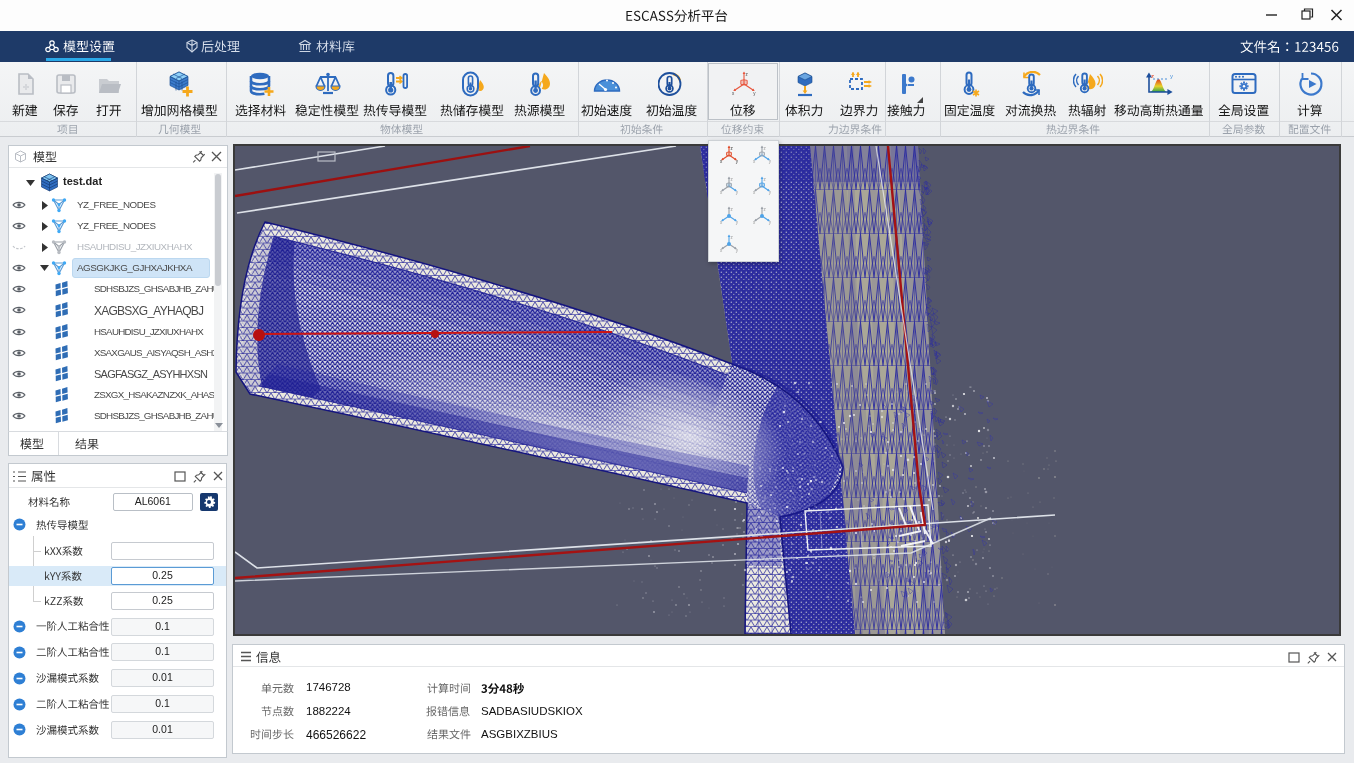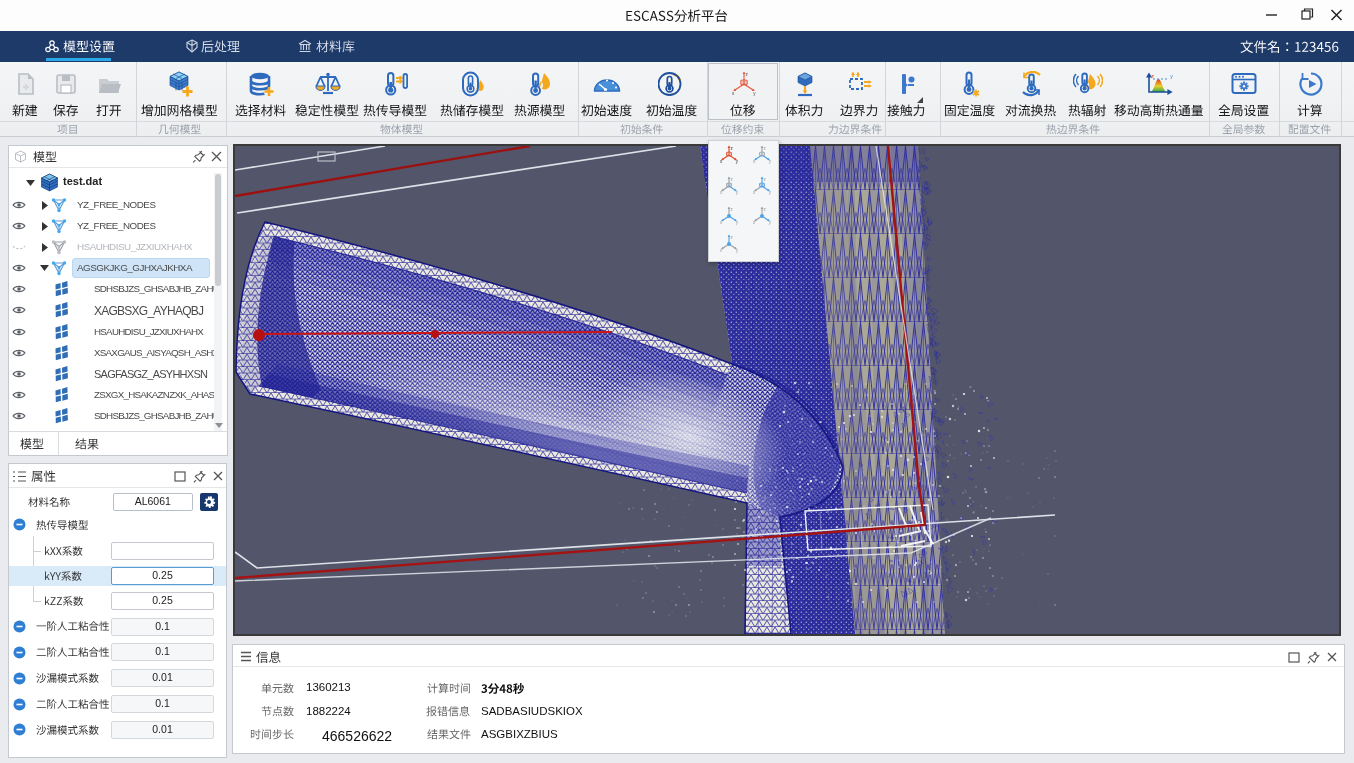--- a/index.html
+++ b/index.html
@@ -1585,33 +1585,33 @@
 <g fill="none" stroke="#555" stroke-width="1.1">
         <path d="M26 1.5l4 4M28.3 1.2L24.7 4.8l-2.2.4-1.2 1.2 4.8 4.8 1.2-1.2.4-2.2 3.6-3.6M22 10.2L19.8 12.4"></path>
         <path d="M40 2l8 8M48 2l-8 8" stroke-width="1.3"></path>
       </g>
     </svg>
     <div style="position:absolute;left:261.3px;top:682.0px">
       <svg width="34.7" height="13.2" viewBox="0 -10.4 34.7 13.2" style="display:block">
         <path fill="#666" d="M2.4 -4.8L5 -4.8L5 -3.6L2.4 -3.6L2.4 -4.8ZM5.9 -4.8L8.6 -4.8L8.6 -3.6L5.9 -3.6L5.9 -4.8ZM2.4 -6.6L5 -6.6L5 -5.5L2.4 -5.5L2.4 -6.6ZM5.9 -6.6L8.6 -6.6L8.6 -5.5L5.9 -5.5L5.9 -6.6ZM7.8 -9.2C7.5 -8.6 7.1 -7.9 6.7 -7.3L4 -7.3L4.5 -7.6C4.3 -8 3.7 -8.7 3.3 -9.2L2.6 -8.9C3 -8.4 3.4 -7.8 3.7 -7.3L1.6 -7.3L1.6 -2.9L5 -2.9L5 -1.9L0.6 -1.9L0.6 -1.1L5 -1.1L5 0.9L5.9 0.9L5.9 -1.1L10.4 -1.1L10.4 -1.9L5.9 -1.9L5.9 -2.9L9.5 -2.9L9.5 -7.3L7.6 -7.3C8 -7.8 8.4 -8.4 8.7 -8.9L7.8 -9.2ZM12.6 -8.4L12.6 -7.6L20.4 -7.6L20.4 -8.4L12.6 -8.4ZM11.6 -5.3L11.6 -4.5L14.5 -4.5C14.3 -2.4 13.9 -0.7 11.5 0.2C11.7 0.4 12 0.7 12 0.8C14.6 -0.2 15.1 -2.1 15.3 -4.5L17.4 -4.5L17.4 -0.6C17.4 0.4 17.7 0.7 18.7 0.7C18.9 0.7 20 0.7 20.3 0.7C21.2 0.7 21.4 0.2 21.5 -1.7C21.3 -1.8 21 -1.9 20.8 -2.1C20.7 -0.4 20.6 -0.1 20.2 -0.1C19.9 -0.1 19 -0.1 18.8 -0.1C18.3 -0.1 18.2 -0.2 18.2 -0.6L18.2 -4.5L21.4 -4.5L21.4 -5.3L11.6 -5.3ZM26.8 -9C26.6 -8.6 26.3 -8 26 -7.6L26.5 -7.3C26.8 -7.7 27.2 -8.2 27.5 -8.7L26.8 -9ZM22.9 -8.7C23.2 -8.3 23.5 -7.7 23.6 -7.3L24.3 -7.6C24.1 -8 23.8 -8.5 23.5 -9L22.9 -8.7ZM28.9 -9.3C28.6 -7.3 28 -5.4 27.1 -4.3C27.3 -4.1 27.6 -3.9 27.8 -3.7C28.1 -4.1 28.3 -4.6 28.6 -5.1C28.8 -4 29.1 -2.9 29.6 -2C29 -1.2 28.3 -0.5 27.3 -0C27 -0.3 26.6 -0.6 26.1 -0.8C26.5 -1.3 26.7 -1.9 26.9 -2.7L27.8 -2.7L27.8 -3.4L24.9 -3.4L25.3 -4.1L25.1 -4.2L25.5 -4.2L25.5 -5.8C26.1 -5.4 26.8 -4.9 27 -4.6L27.5 -5.2C27.2 -5.5 26 -6.2 25.5 -6.5L25.5 -6.5L27.8 -6.5L27.8 -7.2L25.5 -7.2L25.5 -9.3L24.8 -9.3L24.8 -7.2L22.5 -7.2L22.5 -6.5L24.6 -6.5C24 -5.8 23.2 -5.1 22.4 -4.8C22.5 -4.6 22.7 -4.3 22.8 -4.2C23.5 -4.5 24.2 -5.1 24.8 -5.8L24.8 -4.3L24.5 -4.3L24 -3.4L22.4 -3.4L22.4 -2.7L23.7 -2.7C23.4 -2.1 23.1 -1.5 22.8 -1.1L23.6 -0.9L23.7 -1.2C24.1 -1 24.5 -0.8 24.8 -0.7C24.2 -0.3 23.5 0 22.5 0.2C22.6 0.4 22.8 0.7 22.8 0.9C24 0.6 24.9 0.3 25.5 -0.3C26 0 26.5 0.3 26.8 0.6L27.1 0.3C27.2 0.5 27.4 0.8 27.5 0.9C28.5 0.4 29.4 -0.4 30 -1.2C30.6 -0.3 31.2 0.4 32.1 0.9C32.2 0.6 32.5 0.3 32.7 0.2C31.8 -0.3 31.1 -1.1 30.5 -2C31.2 -3.2 31.6 -4.7 31.9 -6.4L32.6 -6.4L32.6 -7.2L29.3 -7.2C29.5 -7.8 29.6 -8.5 29.7 -9.1L28.9 -9.3ZM24.5 -2.7L26.1 -2.7C25.9 -2.1 25.7 -1.6 25.4 -1.2C24.9 -1.4 24.5 -1.6 24.1 -1.8L24.5 -2.7ZM29.1 -6.4L31 -6.4C30.8 -5.1 30.5 -3.9 30.1 -2.9C29.6 -3.9 29.3 -5.2 29.1 -6.4Z"></path>
       </svg>
     </div>
-    <div class="abs" style="left:306px;top:681.4px;font-size:11.5px;color:#111">1360213</div>
+    <div class="abs" style="left:306px;top:681.4px;font-size:11.5px;color:#111">1746728</div>
     <div style="position:absolute;left:261.3px;top:705.2px">
       <svg width="34.7" height="13.2" viewBox="0 -10.4 34.7 13.2" style="display:block">
         <path fill="#666" d="M1.1 -5.3L1.1 -4.6L4 -4.6L4 0.9L4.8 0.9L4.8 -4.6L8.5 -4.6L8.5 -1.7C8.5 -1.5 8.4 -1.5 8.2 -1.5C8 -1.5 7.2 -1.5 6.4 -1.5C6.6 -1.2 6.7 -0.9 6.7 -0.6C7.7 -0.6 8.4 -0.6 8.8 -0.8C9.2 -0.9 9.3 -1.2 9.3 -1.7L9.3 -5.3L1.1 -5.3ZM7 -9.2L7 -8L4 -8L4 -9.2L3.2 -9.2L3.2 -8L0.6 -8L0.6 -7.2L3.2 -7.2L3.2 -5.9L4 -5.9L4 -7.2L7 -7.2L7 -5.9L7.8 -5.9L7.8 -7.2L10.4 -7.2L10.4 -8L7.8 -8L7.8 -9.2L7 -9.2ZM13.6 -5.1L19.4 -5.1L19.4 -3.1L13.6 -3.1L13.6 -5.1ZM14.7 -1.4C14.9 -0.7 15 0.2 15 0.8L15.8 0.7C15.8 0.1 15.7 -0.8 15.5 -1.5L14.7 -1.4ZM17 -1.4C17.3 -0.7 17.7 0.2 17.8 0.8L18.6 0.6C18.5 -0 18.1 -0.9 17.8 -1.6L17 -1.4ZM19.3 -1.5C19.8 -0.8 20.4 0.2 20.7 0.8L21.5 0.5C21.2 -0.1 20.5 -1.1 20 -1.8L19.3 -1.5ZM12.9 -1.7C12.6 -0.9 12 -0 11.5 0.5L12.2 0.9C12.8 0.3 13.4 -0.6 13.7 -1.5L12.9 -1.7ZM12.8 -5.9L12.8 -2.4L20.2 -2.4L20.2 -5.9L16.8 -5.9L16.8 -7.3L21 -7.3L21 -8.1L16.8 -8.1L16.8 -9.2L16 -9.2L16 -5.9L12.8 -5.9ZM26.8 -9C26.6 -8.6 26.3 -8 26 -7.6L26.5 -7.3C26.8 -7.7 27.2 -8.2 27.5 -8.7L26.8 -9ZM22.9 -8.7C23.2 -8.3 23.5 -7.7 23.6 -7.3L24.3 -7.6C24.1 -8 23.8 -8.5 23.5 -9L22.9 -8.7ZM28.9 -9.3C28.6 -7.3 28 -5.4 27.1 -4.3C27.3 -4.1 27.6 -3.9 27.8 -3.7C28.1 -4.1 28.3 -4.6 28.6 -5.1C28.8 -4 29.1 -2.9 29.6 -2C29 -1.2 28.3 -0.5 27.3 -0C27 -0.3 26.6 -0.6 26.1 -0.8C26.5 -1.3 26.7 -1.9 26.9 -2.7L27.8 -2.7L27.8 -3.4L24.9 -3.4L25.3 -4.1L25.1 -4.2L25.5 -4.2L25.5 -5.8C26.1 -5.4 26.8 -4.9 27 -4.6L27.5 -5.2C27.2 -5.5 26 -6.2 25.5 -6.5L25.5 -6.5L27.8 -6.5L27.8 -7.2L25.5 -7.2L25.5 -9.3L24.8 -9.3L24.8 -7.2L22.5 -7.2L22.5 -6.5L24.6 -6.5C24 -5.8 23.2 -5.1 22.4 -4.8C22.5 -4.6 22.7 -4.3 22.8 -4.2C23.5 -4.5 24.2 -5.1 24.8 -5.8L24.8 -4.3L24.5 -4.3L24 -3.4L22.4 -3.4L22.4 -2.7L23.7 -2.7C23.4 -2.1 23.1 -1.5 22.8 -1.1L23.6 -0.9L23.7 -1.2C24.1 -1 24.5 -0.8 24.8 -0.7C24.2 -0.3 23.5 0 22.5 0.2C22.6 0.4 22.8 0.7 22.8 0.9C24 0.6 24.9 0.3 25.5 -0.3C26 0 26.5 0.3 26.8 0.6L27.1 0.3C27.2 0.5 27.4 0.8 27.5 0.9C28.5 0.4 29.4 -0.4 30 -1.2C30.6 -0.3 31.2 0.4 32.1 0.9C32.2 0.6 32.5 0.3 32.7 0.2C31.8 -0.3 31.1 -1.1 30.5 -2C31.2 -3.2 31.6 -4.7 31.9 -6.4L32.6 -6.4L32.6 -7.2L29.3 -7.2C29.5 -7.8 29.6 -8.5 29.7 -9.1L28.9 -9.3ZM24.5 -2.7L26.1 -2.7C25.9 -2.1 25.7 -1.6 25.4 -1.2C24.9 -1.4 24.5 -1.6 24.1 -1.8L24.5 -2.7ZM29.1 -6.4L31 -6.4C30.8 -5.1 30.5 -3.9 30.1 -2.9C29.6 -3.9 29.3 -5.2 29.1 -6.4Z"></path>
       </svg>
     </div>
     <div class="abs" style="left:306px;top:704.6px;font-size:11.5px;color:#111">1882224</div>
     <div style="position:absolute;left:250.4px;top:728.3px">
       <svg width="45.6" height="13.2" viewBox="0 -10.4 45.6 13.2" style="display:block">
         <path fill="#666" d="M5.2 -5C5.8 -4.1 6.5 -3 6.9 -2.3L7.6 -2.7C7.2 -3.4 6.5 -4.5 5.9 -5.3L5.2 -5ZM3.6 -4.4L3.6 -1.9L1.7 -1.9L1.7 -4.4L3.6 -4.4ZM3.6 -5.2L1.7 -5.2L1.7 -7.6L3.6 -7.6L3.6 -5.2ZM0.9 -8.3L0.9 -0.3L1.7 -0.3L1.7 -1.2L4.3 -1.2L4.3 -8.3L0.9 -8.3ZM8.4 -9.2L8.4 -7L4.8 -7L4.8 -6.2L8.4 -6.2L8.4 -0.4C8.4 -0.1 8.3 -0.1 8.1 -0.1C7.9 -0 7 -0 6.2 -0.1C6.3 0.2 6.4 0.5 6.5 0.8C7.6 0.8 8.3 0.8 8.7 0.6C9.1 0.5 9.2 0.2 9.2 -0.4L9.2 -6.2L10.6 -6.2L10.6 -7L9.2 -7L9.2 -9.2L8.4 -9.2ZM12 -6.8L12 0.9L12.8 0.9L12.8 -6.8L12 -6.8ZM12.2 -8.7C12.7 -8.2 13.2 -7.5 13.5 -7.1L14.2 -7.5C13.9 -8 13.3 -8.6 12.8 -9.1L12.2 -8.7ZM15.2 -3.2L17.8 -3.2L17.8 -1.8L15.2 -1.8L15.2 -3.2ZM15.2 -5.4L17.8 -5.4L17.8 -3.9L15.2 -3.9L15.2 -5.4ZM14.4 -6.1L14.4 -1.1L18.6 -1.1L18.6 -6.1L14.4 -6.1ZM14.9 -8.6L14.9 -7.8L20.2 -7.8L20.2 -0.1C20.2 0 20.2 0.1 20 0.1C19.9 0.1 19.4 0.1 19 0.1C19.1 0.3 19.2 0.6 19.2 0.8C19.9 0.8 20.4 0.8 20.7 0.7C20.9 0.6 21 0.3 21 -0.1L21 -8.6L14.9 -8.6ZM24.9 -4.7C24.4 -3.9 23.5 -3.1 22.6 -2.6C22.8 -2.5 23.1 -2.2 23.3 -2C24.1 -2.6 25.1 -3.5 25.7 -4.5L24.9 -4.7ZM30.4 -4.4C29.5 -1.7 27.4 -0.4 23.4 0.1C23.6 0.3 23.7 0.7 23.8 0.9C27.9 0.3 30.2 -1.1 31.3 -4.2L30.4 -4.4ZM24.2 -8.4L24.2 -5.9L22.6 -5.9L22.6 -5.1L27.1 -5.1L27.1 -2.6C27.1 -2.5 27.1 -2.4 26.9 -2.4C26.7 -2.4 26.2 -2.4 25.6 -2.4C25.7 -2.2 25.8 -1.9 25.9 -1.7C26.7 -1.7 27.2 -1.7 27.5 -1.8C27.8 -1.9 27.9 -2.1 27.9 -2.6L27.9 -5.1L32.4 -5.1L32.4 -5.9L27.9 -5.9L27.9 -7.2L31.3 -7.2L31.3 -7.9L27.9 -7.9L27.9 -9.2L27.1 -9.2L27.1 -5.9L25.1 -5.9L25.1 -8.4L24.2 -8.4ZM41.5 -9C40.5 -7.9 38.9 -6.8 37.3 -6.2C37.6 -6 37.9 -5.7 38 -5.5C39.5 -6.2 41.2 -7.4 42.3 -8.6L41.5 -9ZM33.6 -4.9L33.6 -4.1L35.7 -4.1L35.7 -0.6C35.7 -0.2 35.5 -0 35.3 0.1C35.4 0.3 35.6 0.6 35.6 0.8C35.9 0.6 36.3 0.5 39.3 -0.3C39.3 -0.5 39.2 -0.8 39.2 -1.1L36.6 -0.4L36.6 -4.1L38.3 -4.1C39.2 -1.8 40.8 -0.2 43.1 0.6C43.2 0.3 43.4 -0 43.6 -0.2C41.5 -0.8 40 -2.2 39.2 -4.1L43.4 -4.1L43.4 -4.9L36.6 -4.9L36.6 -9.2L35.7 -9.2L35.7 -4.9L33.6 -4.9Z"></path>
       </svg>
     </div>
-    <div class="abs" style="left:322px;top:727.7px;font-size:14px;color:#111">466526622</div>
+    <div class="abs" style="left:306px;top:727.7px;font-size:12px;color:#111">466526622</div>
     <div style="position:absolute;left:427.0px;top:682.0px">
       <svg width="45.0" height="13.2" viewBox="0 -10.4 45.0 13.2" style="display:block">
         <path fill="#666" d="M1.5 -8.5C2.1 -8 2.9 -7.3 3.2 -6.8L3.8 -7.4C3.4 -7.9 2.7 -8.6 2 -9.1L1.5 -8.5ZM0.5 -5.8L0.5 -5L2.3 -5L2.3 -1C2.3 -0.6 1.9 -0.2 1.7 -0.1C1.9 0.1 2.1 0.5 2.2 0.7C2.3 0.4 2.6 0.2 4.7 -1.3C4.6 -1.4 4.5 -1.8 4.4 -2L3.1 -1.1L3.1 -5.8L0.5 -5.8ZM6.9 -9.2L6.9 -5.6L4.1 -5.6L4.1 -4.7L6.9 -4.7L6.9 0.9L7.8 0.9L7.8 -4.7L10.5 -4.7L10.5 -5.6L7.8 -5.6L7.8 -9.2L6.9 -9.2ZM13.8 -5L19.4 -5L19.4 -4.4L13.8 -4.4L13.8 -5ZM13.8 -3.9L19.4 -3.9L19.4 -3.2L13.8 -3.2L13.8 -3.9ZM13.8 -6.2L19.4 -6.2L19.4 -5.6L13.8 -5.6L13.8 -6.2ZM17.3 -9.3C17 -8.4 16.5 -7.6 15.8 -7.1C16 -7 16.3 -6.9 16.5 -6.7L14.3 -6.7L14.9 -7C14.8 -7.2 14.6 -7.5 14.5 -7.7L16.4 -7.7L16.4 -8.4L13.5 -8.4C13.6 -8.6 13.7 -8.9 13.8 -9.1L13 -9.3C12.7 -8.4 12.1 -7.6 11.4 -7C11.6 -6.9 11.9 -6.7 12.1 -6.6C12.4 -6.9 12.7 -7.3 13 -7.7L13.6 -7.7C13.8 -7.4 14 -7 14.2 -6.7L12.9 -6.7L12.9 -2.6L14.4 -2.6L14.4 -1.9L14.4 -1.7L11.6 -1.7L11.6 -1L14.1 -1C13.8 -0.5 13.2 -0.1 11.8 0.3C12 0.4 12.2 0.7 12.3 0.9C14.1 0.4 14.8 -0.3 15.1 -1L18.1 -1L18.1 0.9L18.9 0.9L18.9 -1L21.4 -1L21.4 -1.7L18.9 -1.7L18.9 -2.6L20.3 -2.6L20.3 -6.7L19.2 -6.7L19.8 -7C19.6 -7.2 19.4 -7.5 19.2 -7.7L21.3 -7.7L21.3 -8.4L17.8 -8.4C17.9 -8.6 18 -8.9 18.1 -9.1L17.3 -9.3ZM18.1 -1.7L15.2 -1.7L15.3 -1.9L15.3 -2.6L18.1 -2.6L18.1 -1.7ZM16.6 -6.7C16.9 -7 17.1 -7.4 17.4 -7.7L18.3 -7.7C18.6 -7.4 18.9 -7 19 -6.7L16.6 -6.7ZM27.2 -5C27.8 -4.1 28.5 -3 28.9 -2.3L29.6 -2.7C29.2 -3.4 28.5 -4.5 27.9 -5.3L27.2 -5ZM25.6 -4.4L25.6 -1.9L23.7 -1.9L23.7 -4.4L25.6 -4.4ZM25.6 -5.2L23.7 -5.2L23.7 -7.6L25.6 -7.6L25.6 -5.2ZM22.9 -8.3L22.9 -0.3L23.7 -0.3L23.7 -1.2L26.3 -1.2L26.3 -8.3L22.9 -8.3ZM30.4 -9.2L30.4 -7L26.8 -7L26.8 -6.2L30.4 -6.2L30.4 -0.4C30.4 -0.1 30.3 -0.1 30.1 -0.1C29.9 -0 29 -0 28.2 -0.1C28.3 0.2 28.4 0.5 28.5 0.8C29.6 0.8 30.3 0.8 30.7 0.6C31.1 0.5 31.2 0.2 31.2 -0.4L31.2 -6.2L32.6 -6.2L32.6 -7L31.2 -7L31.2 -9.2L30.4 -9.2ZM34 -6.8L34 0.9L34.8 0.9L34.8 -6.8L34 -6.8ZM34.2 -8.7C34.7 -8.2 35.2 -7.5 35.5 -7.1L36.2 -7.5C35.9 -8 35.3 -8.6 34.8 -9.1L34.2 -8.7ZM37.2 -3.2L39.8 -3.2L39.8 -1.8L37.2 -1.8L37.2 -3.2ZM37.2 -5.4L39.8 -5.4L39.8 -3.9L37.2 -3.9L37.2 -5.4ZM36.4 -6.1L36.4 -1.1L40.6 -1.1L40.6 -6.1L36.4 -6.1ZM36.9 -8.6L36.9 -7.8L42.2 -7.8L42.2 -0.1C42.2 0 42.2 0.1 42 0.1C41.9 0.1 41.4 0.1 41 0.1C41.1 0.3 41.2 0.6 41.2 0.8C41.9 0.8 42.4 0.8 42.7 0.7C42.9 0.6 43 0.3 43 -0.1L43 -8.6L36.9 -8.6Z"></path>
       </svg>
     </div>
     <div style="position:absolute;left:481.0px;top:681.7px">
       <svg width="45.1" height="13.8" viewBox="0 -10.9 45.1 13.8" style="display:block">
         <path fill="#111" d="M3.1 0.2C4.8 0.2 6.1 -0.7 6.1 -2.3C6.1 -3.4 5.4 -4.1 4.5 -4.4L4.5 -4.5C5.3 -4.8 5.9 -5.5 5.9 -6.4C5.9 -7.9 4.7 -8.7 3.1 -8.7C2.1 -8.7 1.3 -8.3 0.6 -7.6L1.4 -6.6C1.9 -7.1 2.4 -7.3 3 -7.3C3.7 -7.3 4.2 -6.9 4.2 -6.3C4.2 -5.5 3.7 -5 2.1 -5L2.1 -3.8C3.9 -3.8 4.4 -3.2 4.4 -2.4C4.4 -1.6 3.9 -1.2 3 -1.2C2.2 -1.2 1.6 -1.6 1.1 -2.1L0.3 -1C0.9 -0.3 1.8 0.2 3.1 0.2ZM14.7 -9.6L13.3 -9.1C14 -7.9 14.9 -6.6 15.8 -5.5L9.5 -5.5C10.4 -6.6 11.2 -7.9 11.8 -9.2L10.3 -9.6C9.6 -7.9 8.3 -6.3 6.9 -5.3C7.2 -5 7.8 -4.5 8.1 -4.2C8.4 -4.4 8.7 -4.7 9 -5L9 -4.2L11 -4.2C10.7 -2.5 10.1 -1 7.5 -0.2C7.9 0.1 8.3 0.7 8.4 1.1C11.4 -0 12.2 -2 12.5 -4.2L14.8 -4.2C14.7 -1.8 14.5 -0.8 14.3 -0.5C14.2 -0.4 14 -0.4 13.8 -0.4C13.5 -0.4 12.9 -0.4 12.3 -0.4C12.5 -0 12.7 0.6 12.8 1C13.4 1 14.1 1 14.5 0.9C14.9 0.9 15.3 0.8 15.6 0.4C16 -0.1 16.1 -1.5 16.2 -4.9L16.2 -5C16.5 -4.8 16.7 -4.5 17 -4.3C17.2 -4.7 17.8 -5.2 18.1 -5.5C16.9 -6.5 15.4 -8.2 14.7 -9.6ZM22.2 -0L23.7 -0L23.7 -2.2L24.7 -2.2L24.7 -3.5L23.7 -3.5L23.7 -8.5L21.7 -8.5L18.5 -3.4L18.5 -2.2L22.2 -2.2L22.2 -0ZM22.2 -3.5L20.2 -3.5L21.5 -5.6C21.7 -6.1 22 -6.5 22.2 -7L22.2 -7C22.2 -6.5 22.2 -5.7 22.2 -5.2L22.2 -3.5ZM28.5 0.2C30.2 0.2 31.3 -0.8 31.3 -2.1C31.3 -3.3 30.7 -4 29.9 -4.4L29.9 -4.5C30.4 -4.9 31 -5.6 31 -6.4C31 -7.8 30 -8.7 28.5 -8.7C27 -8.7 25.9 -7.8 25.9 -6.4C25.9 -5.5 26.4 -4.9 27.1 -4.4L27.1 -4.3C26.3 -3.9 25.6 -3.2 25.6 -2.1C25.6 -0.8 26.8 0.2 28.5 0.2ZM29 -4.9C28.1 -5.2 27.4 -5.6 27.4 -6.4C27.4 -7.1 27.9 -7.5 28.5 -7.5C29.2 -7.5 29.6 -7 29.6 -6.3C29.6 -5.8 29.4 -5.3 29 -4.9ZM28.5 -1C27.7 -1 27.1 -1.5 27.1 -2.3C27.1 -2.9 27.4 -3.5 27.9 -3.9C29 -3.4 29.8 -3.1 29.8 -2.2C29.8 -1.4 29.2 -1 28.5 -1ZM39.1 -9.8L39.1 -3.8C39.1 -3.7 39 -3.7 38.9 -3.7C38.8 -3.7 38.3 -3.7 37.9 -3.7C38.1 -3.3 38.3 -2.7 38.4 -2.3C39.1 -2.3 39.6 -2.4 40 -2.6C40.4 -2.8 40.5 -3.2 40.5 -3.8L40.5 -9.8L39.1 -9.8ZM37.4 -7.8C37.2 -6.5 36.8 -5.2 36.2 -4.5C36.5 -4.3 37.1 -4 37.4 -3.8C38 -4.7 38.4 -6.1 38.7 -7.6L37.4 -7.8ZM40.8 -7.5C41.3 -6.5 41.7 -5.1 41.8 -4.2L43.1 -4.6C43 -5.5 42.5 -6.9 42 -7.9L40.8 -7.5ZM41.2 -4.1C40.5 -1.7 39 -0.7 36.3 -0.3C36.6 0.1 36.9 0.6 37 1C40 0.3 41.7 -1 42.5 -3.7L41.2 -4.1ZM35.8 -9.6C34.9 -9.3 33.5 -8.9 32.2 -8.7C32.3 -8.4 32.5 -8 32.6 -7.6C33 -7.7 33.5 -7.8 34 -7.9L34 -6.5L32.3 -6.5L32.3 -5.3L33.8 -5.3C33.4 -4.1 32.7 -2.9 32.1 -2.2C32.3 -1.8 32.6 -1.2 32.7 -0.8C33.2 -1.4 33.6 -2.2 34 -3.1L34 1L35.3 1L35.3 -3.5C35.6 -3.1 35.9 -2.6 36 -2.3L36.8 -3.4C36.6 -3.7 35.6 -4.7 35.3 -4.9L35.3 -5.3L36.5 -5.3L36.5 -6.5L35.3 -6.5L35.3 -8.2C35.8 -8.3 36.3 -8.4 36.7 -8.6L35.8 -9.6Z"></path>
       </svg>
     </div>

